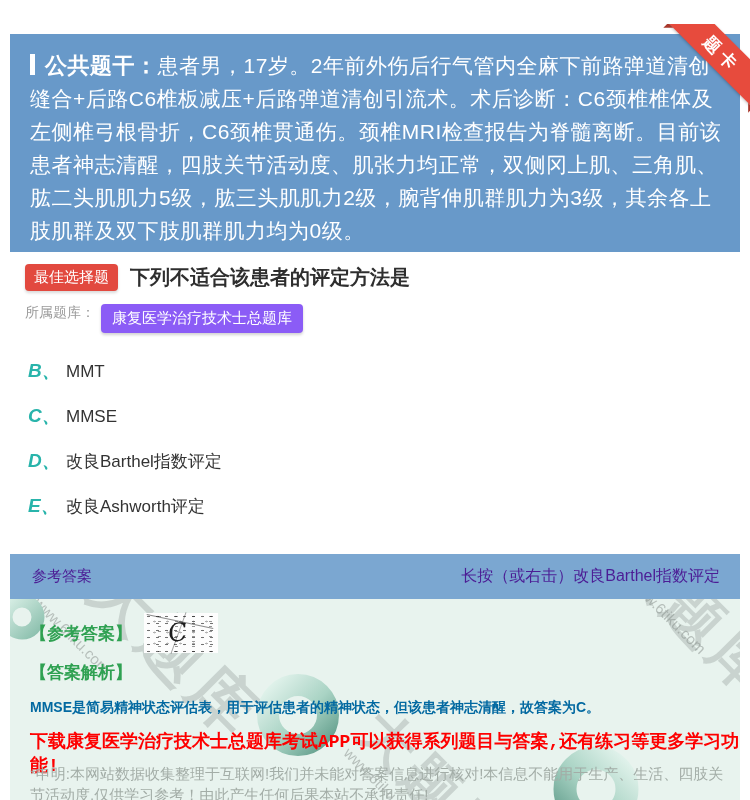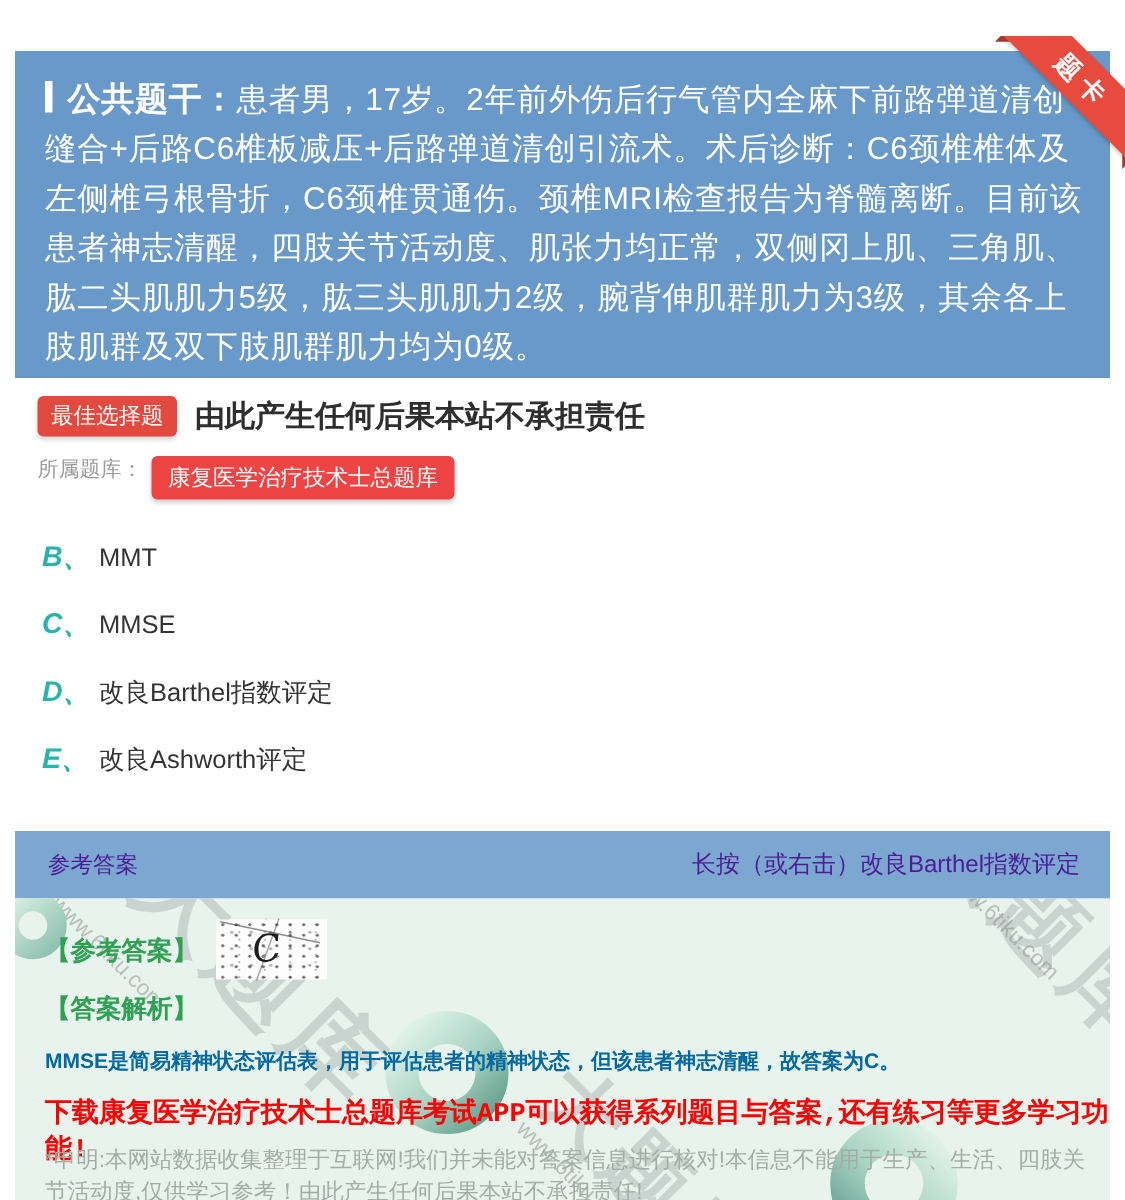--- a/index.html
+++ b/index.html
@@ -29,21 +29,21 @@
   
   .q-row { position:absolute; left:25px; top:240px; width:700px;
            display:flex; align-items:center; }
   .type-badge { background:#e2493f; color:#fff; font-size:15px; padding:4px 9px;
                 border-radius:4px; flex:0 0 auto; box-shadow:0 2px 3px rgba(0,0,0,.15); }
   .q-title { margin-left:12px; font-size:20px; font-weight:bold; color:#2e2e2e; }
 
   
   .src-row { position:absolute; left:25px; top:280px; display:flex; align-items:flex-start; }
   .src-label { color:#9b9b9b; font-size:14px; }
-  .bank-badge { background:#ef4444; color:#fff; font-size:15px; padding:5px 11px;
+  .bank-badge { background:#8b5cf6; color:#fff; font-size:15px; padding:5px 11px;
                 border-radius:4px; margin-left:6px; cursor:pointer;
                 box-shadow:0 2px 3px rgba(0,0,0,.18); }
 
   
   .options { position:absolute; left:28px; top:334px; width:680px; }
   .opt { display:flex; align-items:baseline; height:24px; margin-bottom:21px; cursor:pointer; }
   .opt-letter { color:#29b4ab; font-size:19px; font-weight:bold; font-style:italic;
                 width:38px; flex:0 0 auto; }
   .opt-text { color:#333; font-size:17px; }
 
@@ -96,21 +96,21 @@
   <div class="stem-card">
     <p><span class="stem-bar no-sel"></span><span class="stem-label">公共题干：</span><span>患者男，17岁。2年前外伤后行气管内全麻下前路弹道清创缝合+后路C6椎板减压+后路弹道清创引流术。术后诊断：C6颈椎椎体及左侧椎弓根骨折，C6颈椎贯通伤。颈椎MRI检查报告为脊髓离断。目前该患者神志清醒，四肢关节活动度、肌张力均正常，双侧冈上肌、三角肌、肱二头肌肌力5级，肱三头肌肌力2级，腕背伸肌群肌力为3级，其余各上肢肌群及双下肢肌群肌力均为0级。</span></p>
   </div>
 
   <div class="ribbon no-sel">
     <span>题卡</span>
   </div>
 
   <div class="q-row">
     <span class="type-badge">最佳选择题</span>
-    <span class="q-title">由此产生任何后果本站不承担责任</span>
+    <span class="q-title">下列不适合该患者的评定方法是</span>
   </div>
 
   <div class="src-row">
     <span class="src-label">所属题库：</span>
     <span class="bank-badge">康复医学治疗技术士总题库</span>
   </div>
 
   <div class="options">
     <div class="opt">
       <span class="opt-letter">B、</span>

